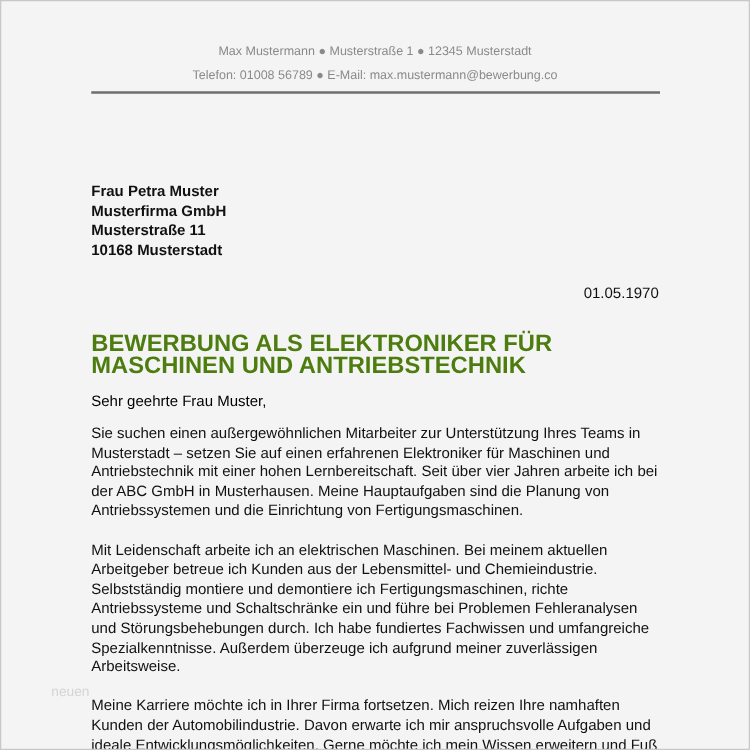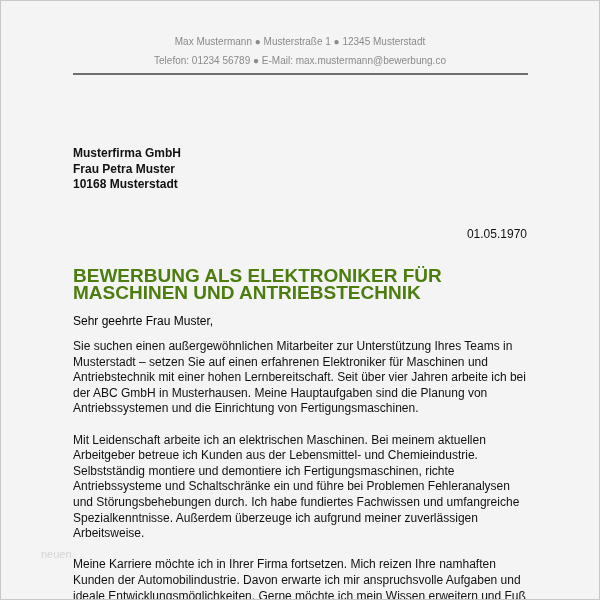--- a/index.html
+++ b/index.html
@@ -89,26 +89,27 @@
       top: 547px;
       font-size: 11px;
       color: #d4d4d4;
     }
   </style>
 </head>
 <body>
 
 <div class="page">
   <div class="sender l1">Max Mustermann ● Musterstraße 1 ● 12345 Musterstadt</div>
-  <div class="sender l2">Telefon: 01234 56789 ● E-Mail: max.mustermann@bewerbung.co</div>
+  <div class="sender l2">Telefon: 01008 56789 ● E-Mail: max.mustermann@bewerbung.co</div>
   <div class="rule"></div>
 
   <div class="recipient">
+    <div>Frau Petra Muster</div>
     <div>Musterfirma GmbH</div>
-    <div>Frau Petra Muster</div>
+    <div>Musterstraße 11</div>
     <div>10168 Musterstadt</div>
   </div>
 
   <div class="date">01.05.1970</div>
 
   <div class="subject">BEWERBUNG ALS ELEKTRONIKER FÜR MASCHINEN UND ANTRIEBSTECHNIK</div>
 
   <div class="salutation">Sehr geehrte Frau Muster,</div>
 
   <div class="body">

